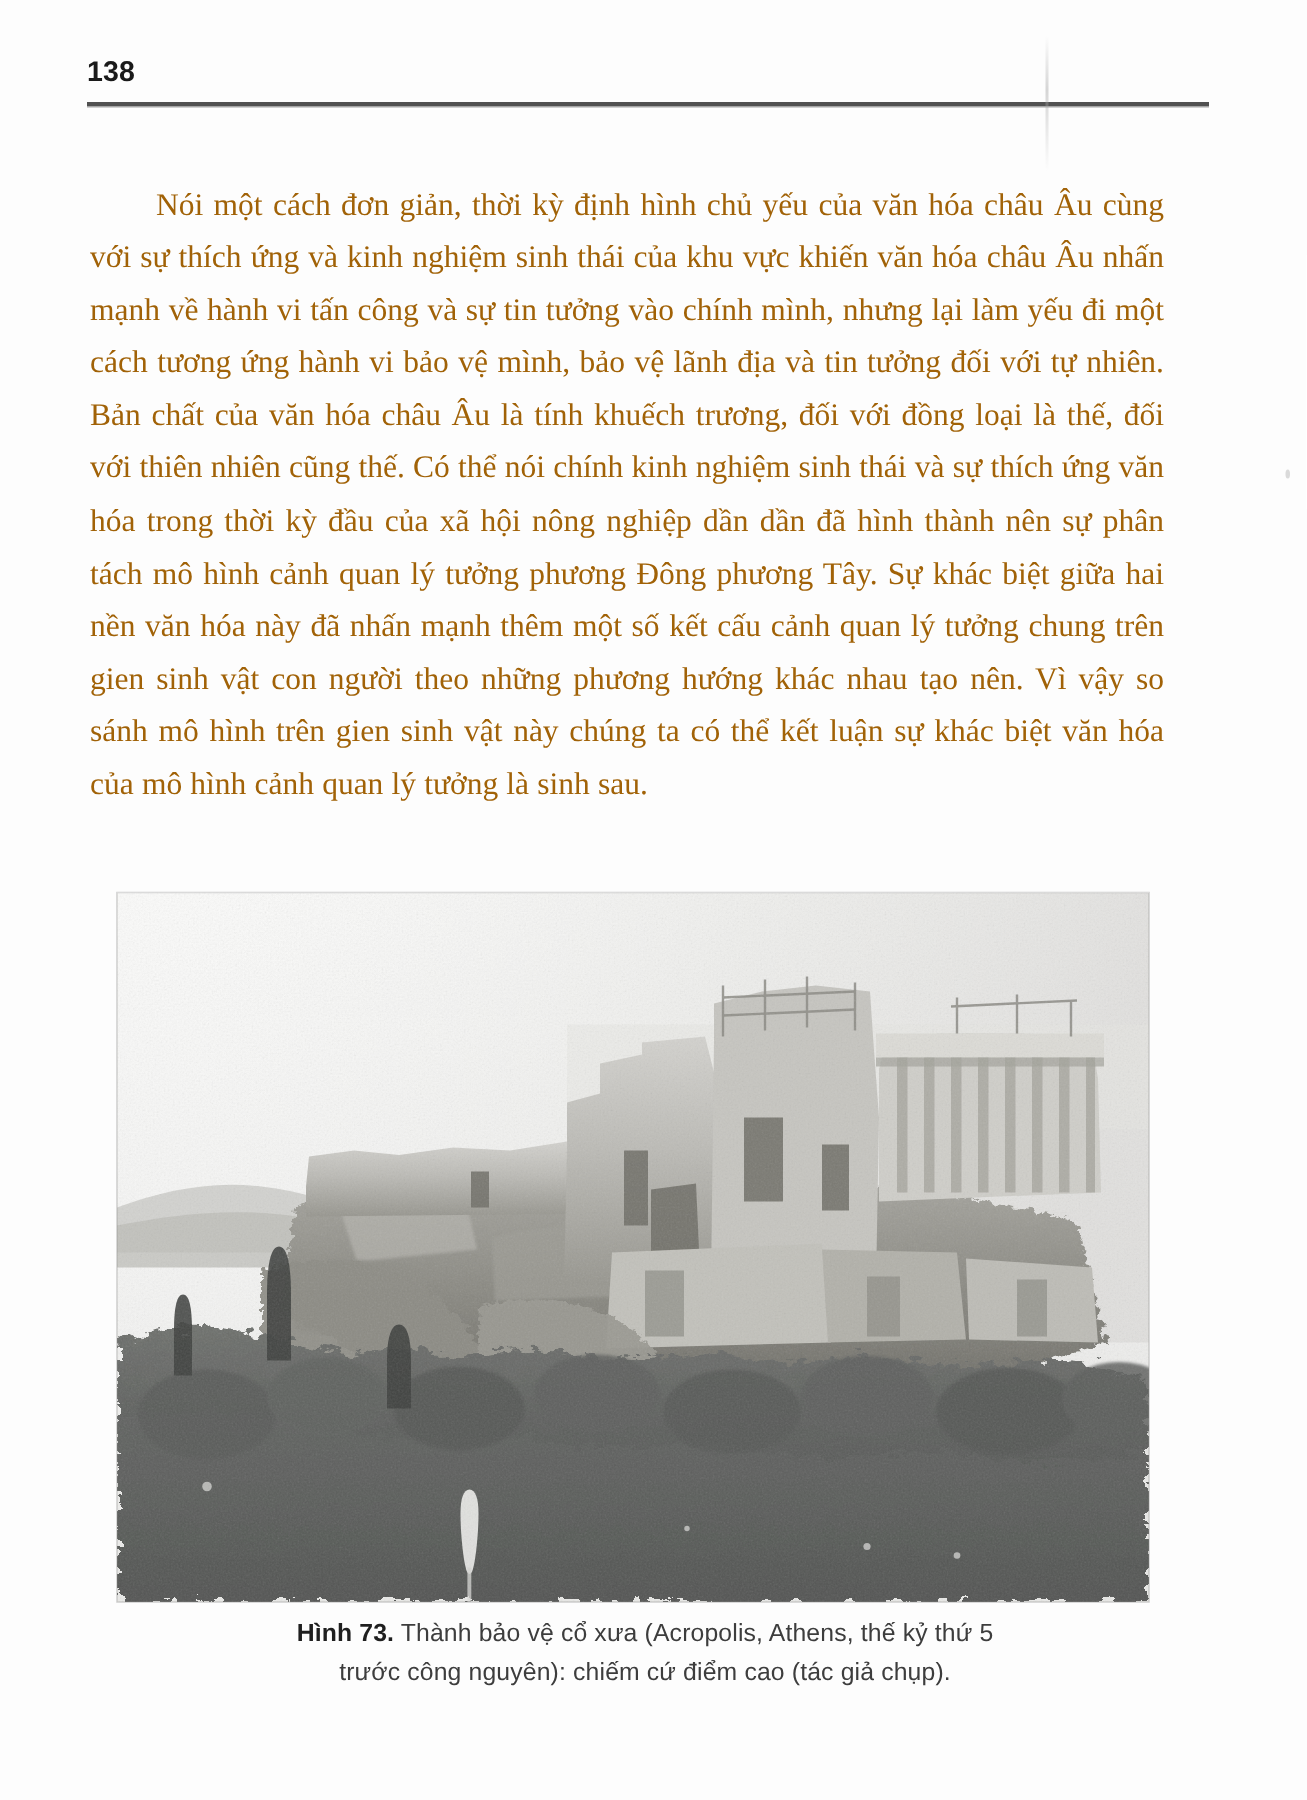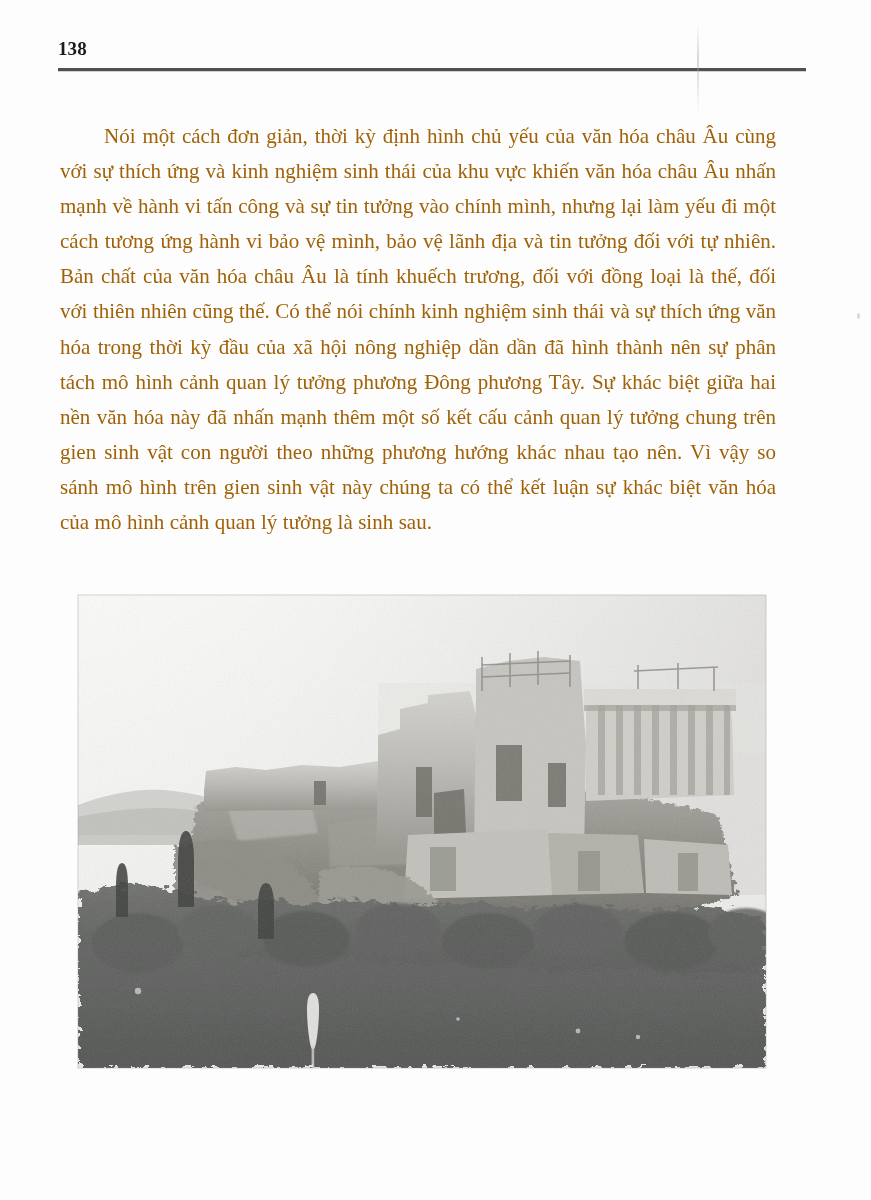--- a/index.html
+++ b/index.html
@@ -24,21 +24,21 @@
 
   
   .running-head {
     position: absolute;
     left: 58px;
     top: 38px;
     width: 750px;
     height: 26px;
     display: flex;
     align-items: baseline;
-    font-family: Liberation Serif, serif;
+    font-family: Liberation Sans, sans-serif;
     font-weight: bold;
     font-size: 19px;
     letter-spacing: 0.1px;
     color: #1a1a1a;
     flex-direction: column;
   }
   .page-number {
     width: 72px;
     flex: 0 0 auto;
   }
@@ -332,16 +332,21 @@
           </g>
 
           <rect x="0" y="0" width="688" height="473" filter="url(#grain)" opacity="0.5"></rect>
 
           <rect x="0" y="0" width="688" height="473" fill="none" stroke="#8f8f8d" stroke-width="1" opacity="0.35"></rect>
         </g>
       </svg>
     </div>
   </div>
 
+  <div class="caption">
+    <span class="fig-label">Hình 73.</span>
+    <span>Thành bảo vệ cổ xưa (Acropolis, Athens, thế kỷ thứ 5</span>
+    <span class="cap-line-2">trước công nguyên): chiếm cứ điểm cao (tác giả chụp).</span>
+  </div>
 
   <div class="scan-speck" style="left:857px; top:313px; width:3px; height:6px;"></div>
   <div class="scan-streak" style="left:697px; top:24px; width:2px; height:90px;"></div>
 </div>
 
 </body></html>

